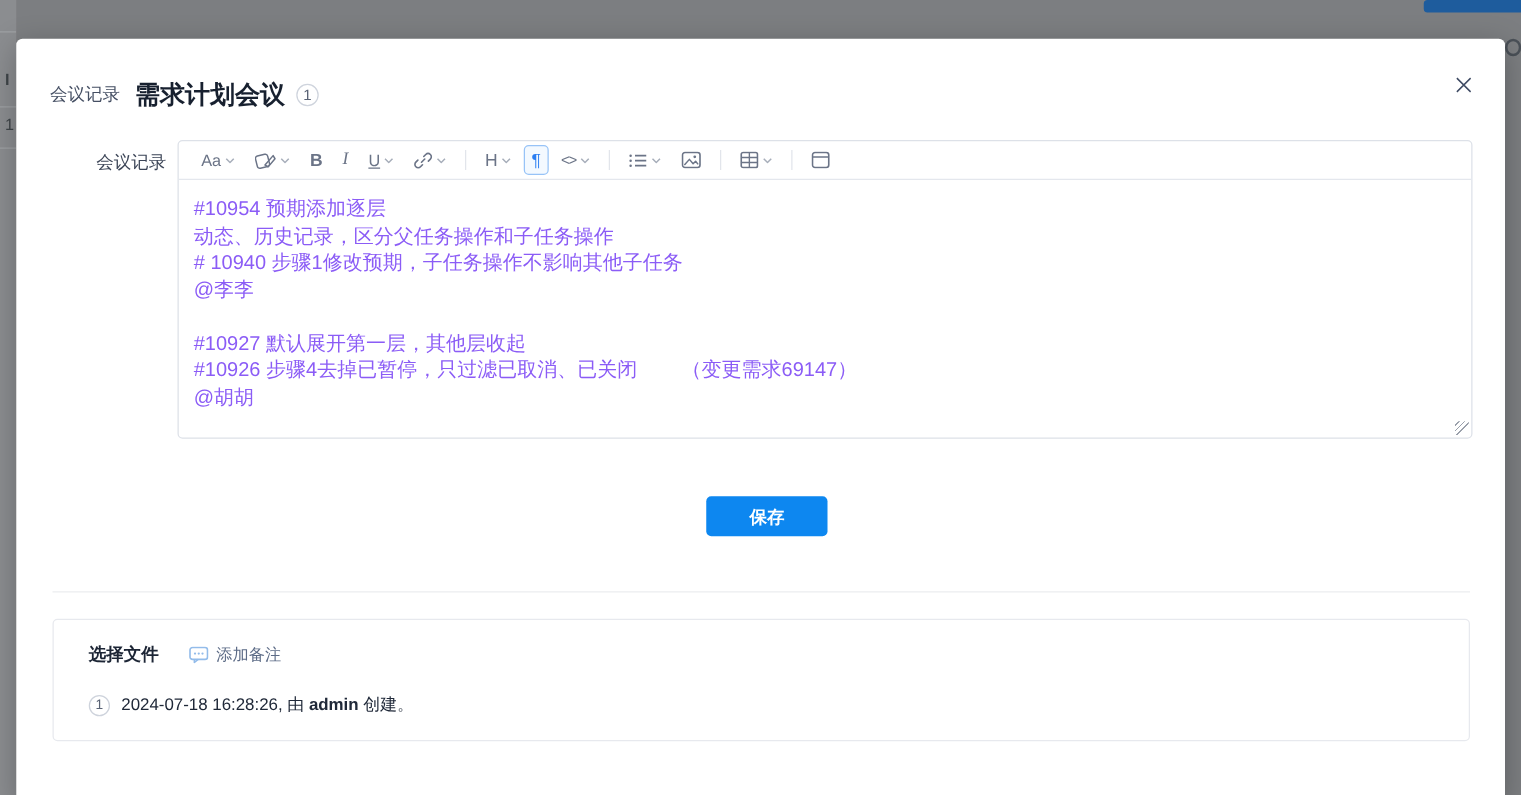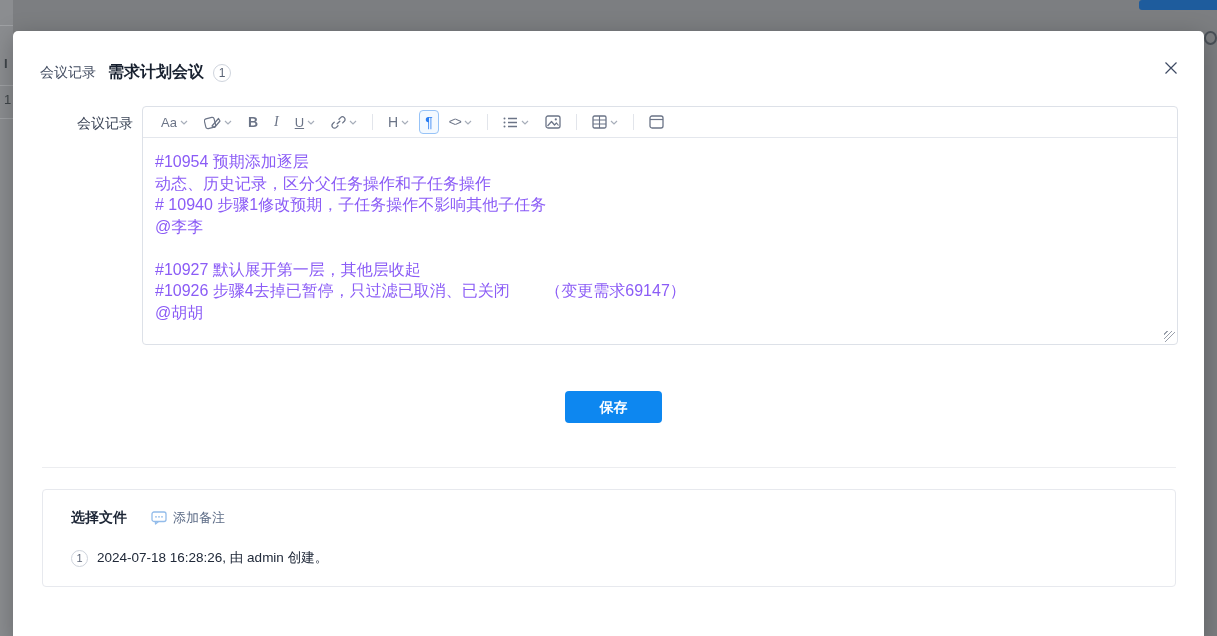--- a/index.html
+++ b/index.html
@@ -23,21 +23,21 @@
     position:absolute; left:13px; top:31px; width:1191px; height:610px;
     background:#ffffff; border-radius:5px; z-index:2;
     box-shadow:0 6px 24px rgba(0,0,0,.25);
   }
   .modal-close {
     position:absolute; top:29px; right:25px; width:16px; height:16px;
     cursor:pointer; color:#3e4a63;
   }
   .modal-header { padding:31px 0 0 27px; display:flex; align-items:center; }
   .crumb { font-size:14px; color:#454f63; }
-  .title { font-size:16px; font-weight:700; color:#17202f; margin-left:12px; }
+  .title { font-size:20px; font-weight:700; color:#17202f; margin-left:12px; }
   .title-badge {
     margin-left:9px; width:18px; height:18px; border:1px solid #cfd4dd; border-radius:50%;
     font-size:12px; color:#5a6375; display:flex; align-items:center; justify-content:center;
   }
 
   
   .form-row { display:flex; padding-left:27px; }
   .row-editor { margin-top:23px; }
   .form-label { width:93px; text-align:right; font-size:14px; color:#3c4557; flex:none; }
   .row-editor .form-label { padding-top:9px; }
@@ -101,21 +101,21 @@
   .history-title { font-size:14px; font-weight:700; color:#1c2535; }
   .add-note { display:flex; align-items:center; margin-left:24px; cursor:pointer; }
   .add-note svg { flex:none; }
   .add-note-label { margin-left:6px; font-size:13px; color:#5c6b86; }
   .history-item { display:flex; align-items:center; margin-top:22px; font-size:13.5px; color:#202939; }
   .hist-badge {
     width:17px; height:17px; border:1px solid #ced3dc; border-radius:50%; flex:none;
     font-size:11px; color:#5a6375; display:flex; align-items:center; justify-content:center;
   }
   .hist-text { margin-left:9px; }
-  .hist-text b { font-weight:400; }
+  .hist-text b { font-weight:700; }
 </style>
 </head>
 <body>
 
 <div class="backdrop">
   <div class="bd-left-strip">
     <div class="bd-line" style="top:25px"></div>
     <div class="bd-char" style="top:56px">I</div>
     <div class="bd-line" style="top:85px"></div>
     <div class="bd-char" style="top:92px; font-weight:400">1</div>

